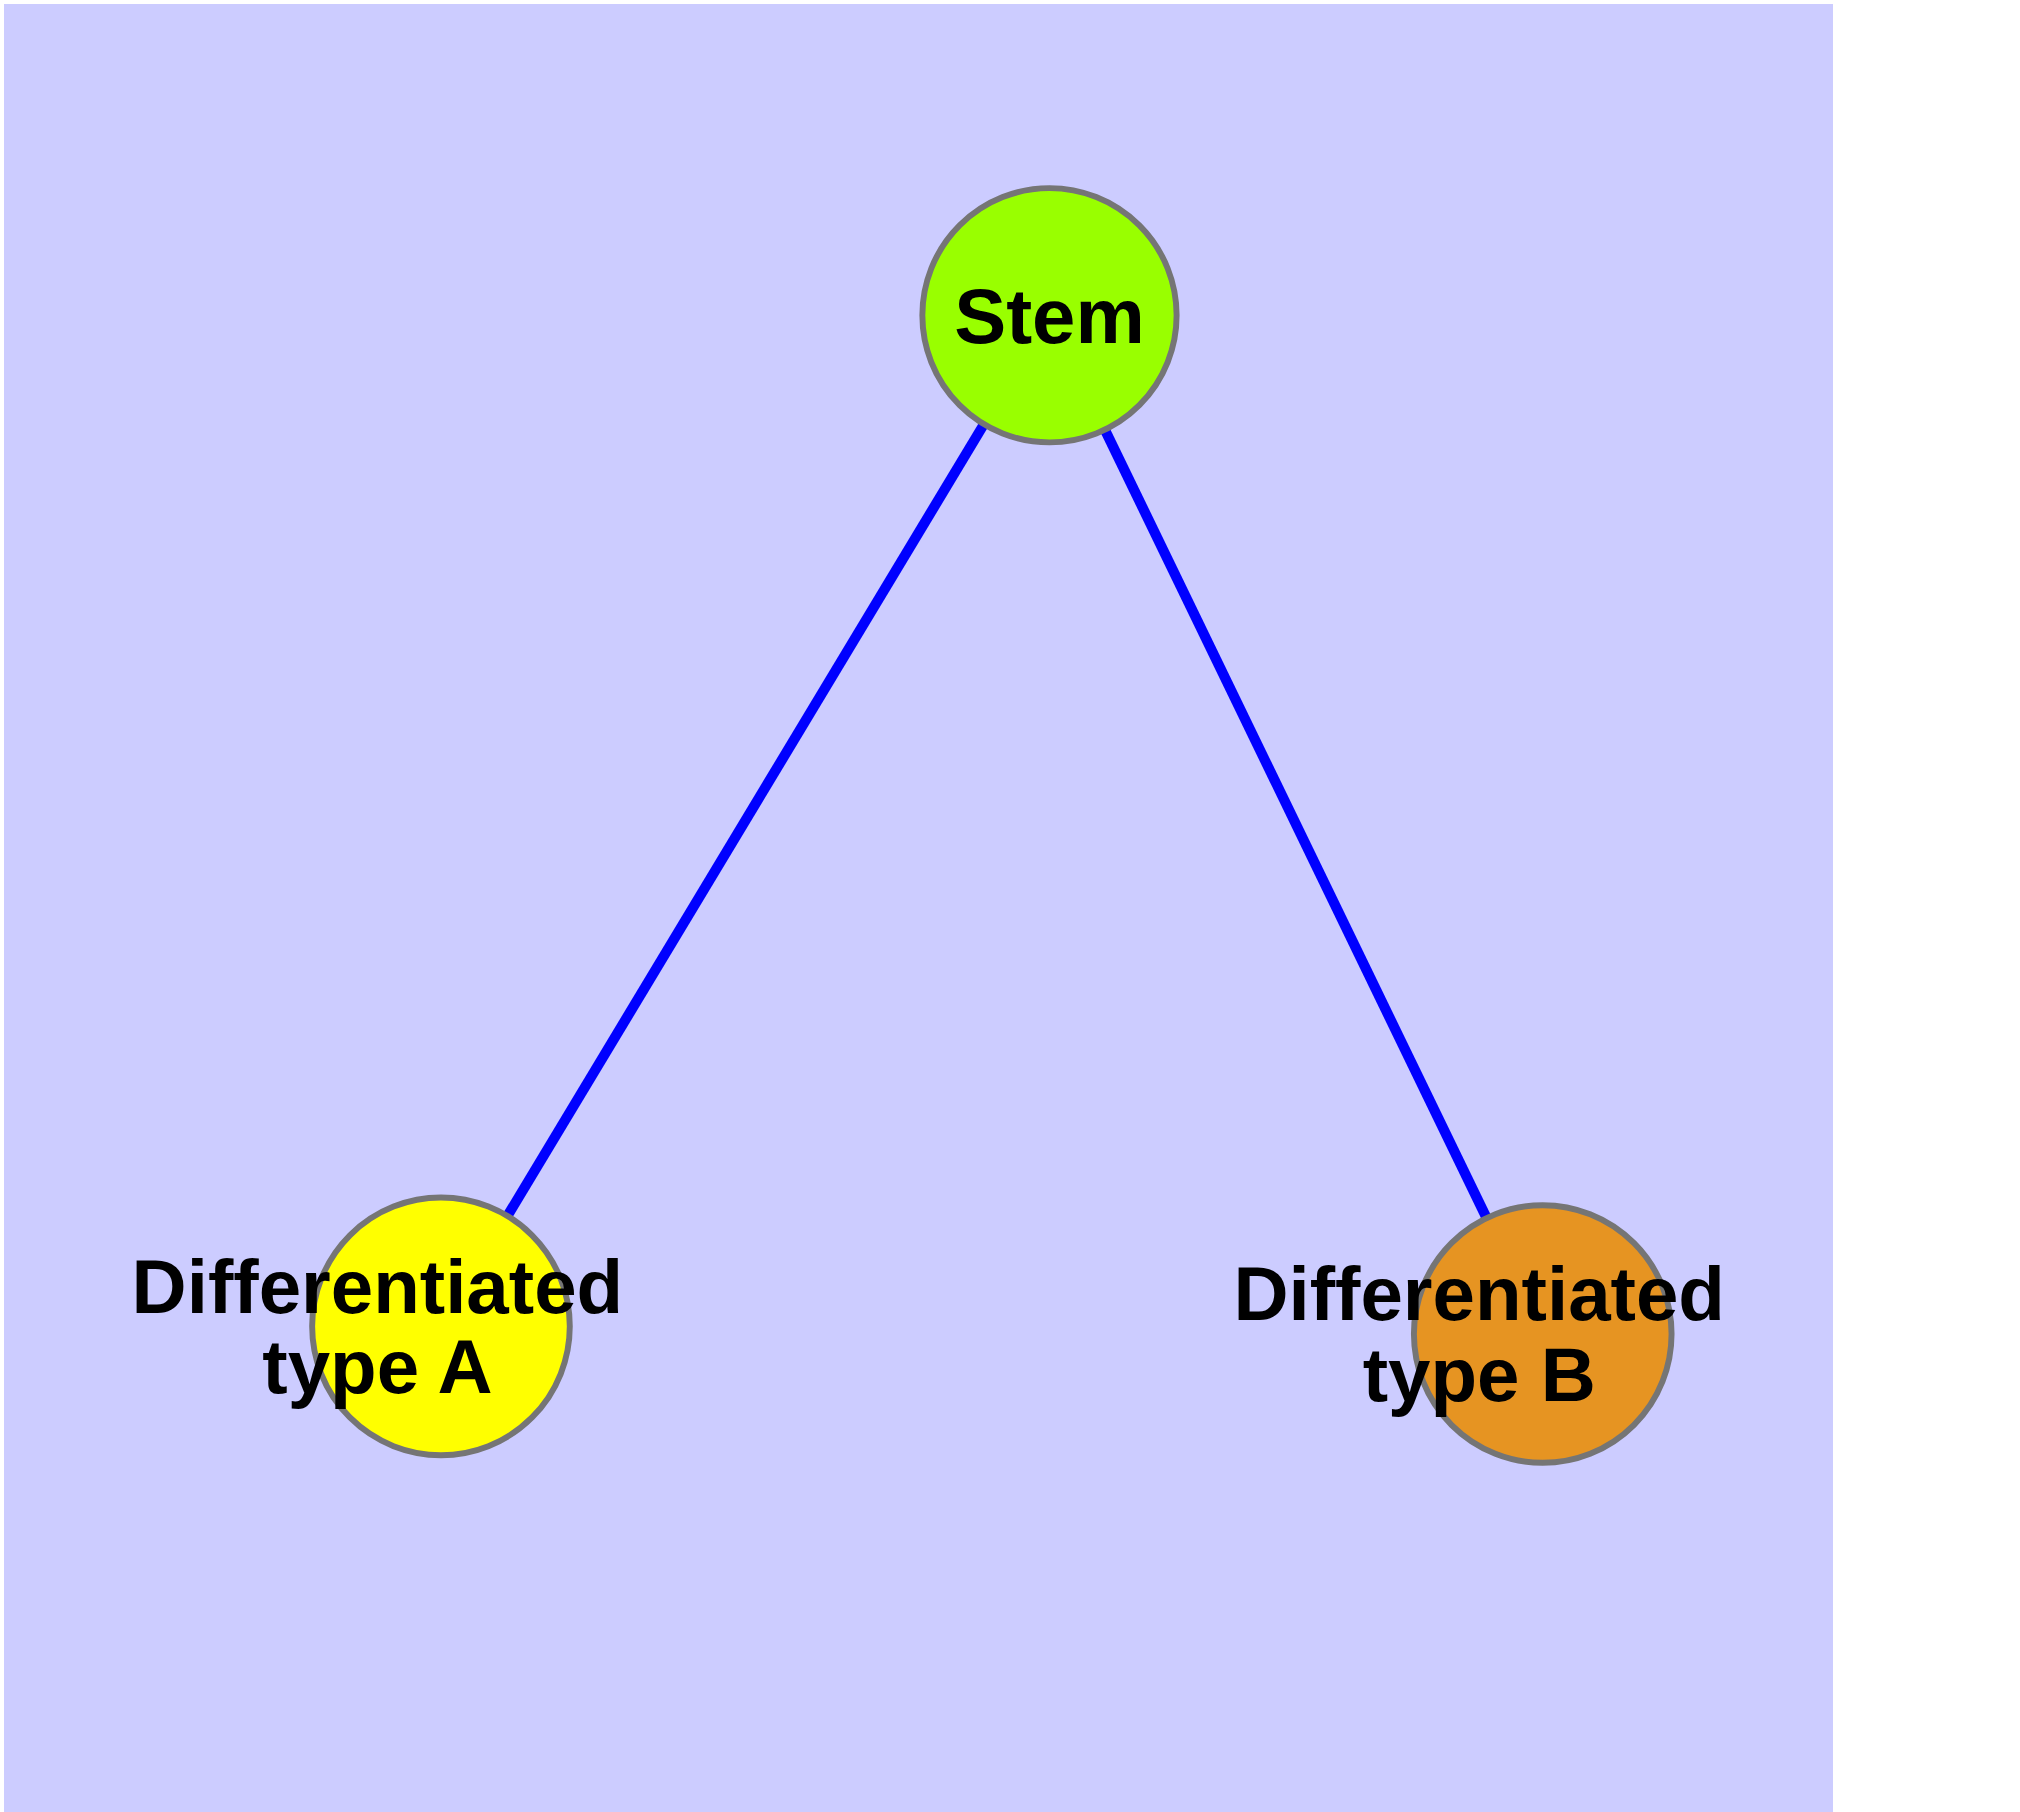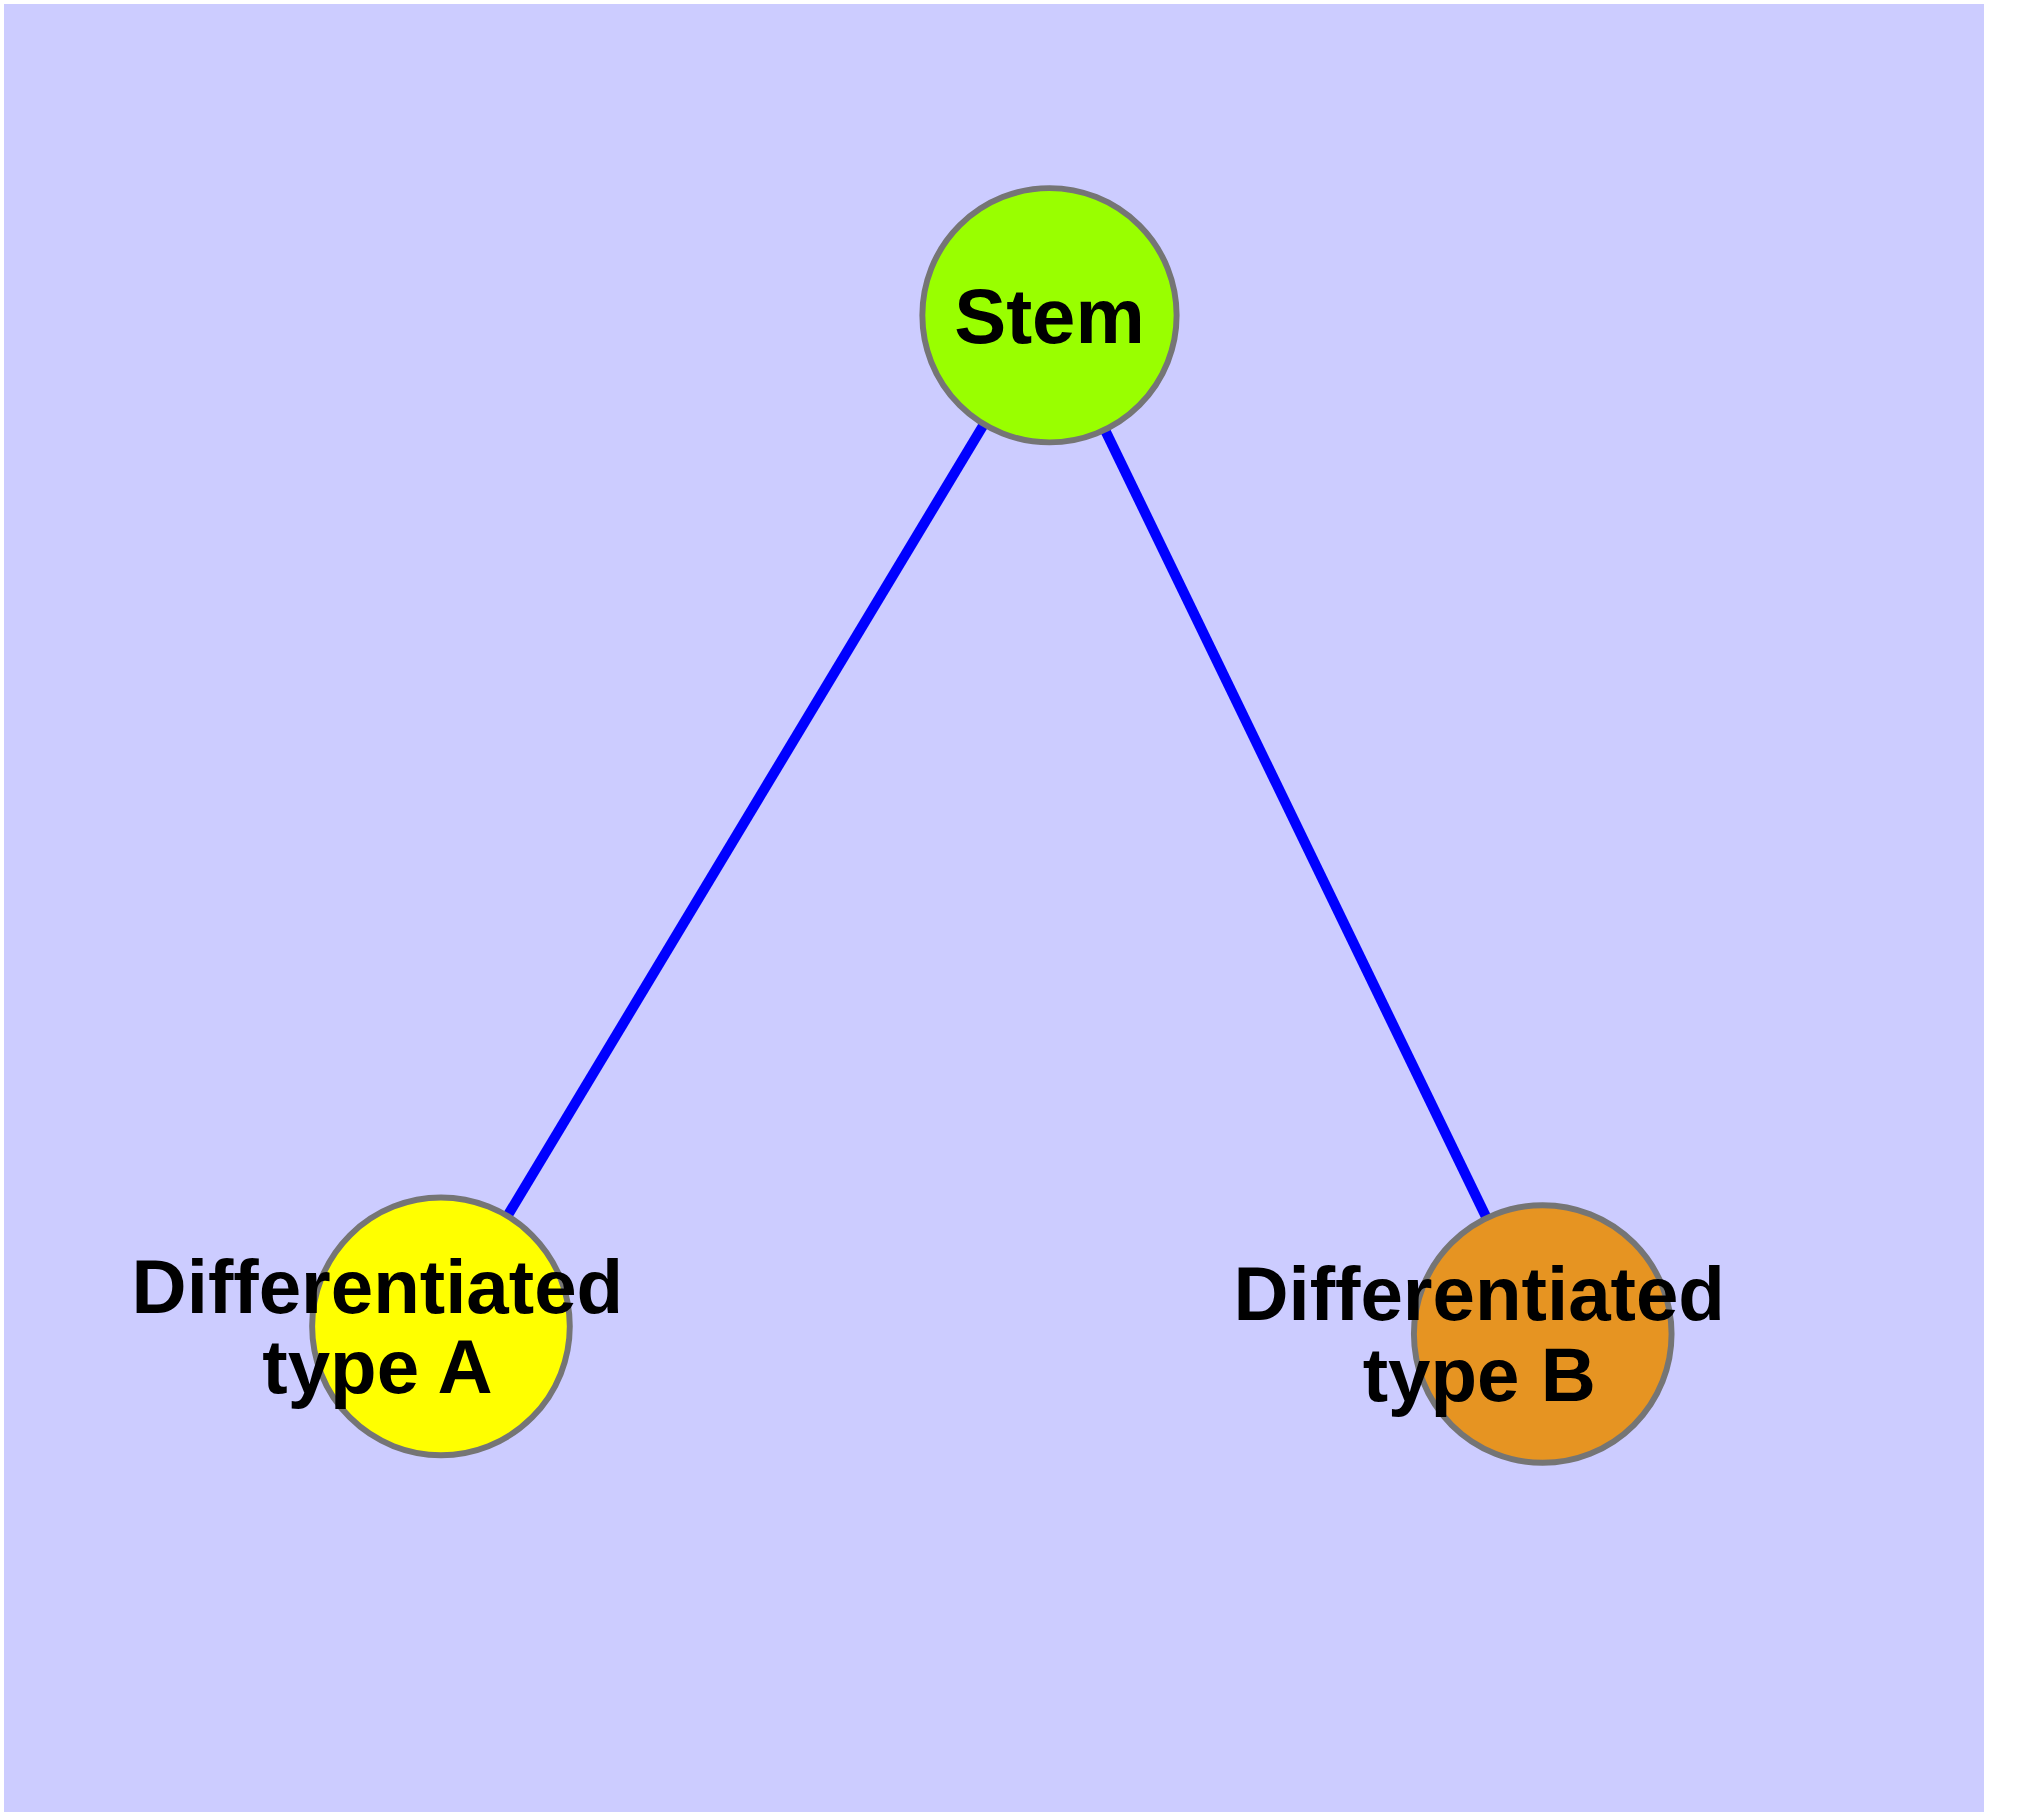--- a/index.html
+++ b/index.html
@@ -28,21 +28,21 @@
     fill: #000000;
     paint-order: normal;
   }
   .bg-plane {
     shape-rendering: crispEdges;
   }
 </style>
 </head>
 <body>
 
-<div id="canvas" style="width: 1984px; height: 1812px; background: rgb(255, 255, 255);">
+<div id="canvas" style="width: 1833px; height: 1812px; background: rgb(255, 255, 255);">
   <svg id="graph-svg" viewBox="0 0 2384 2138" style="width: 2021px; height: 1812px;">
 
     <rect class="bg-plane" id="bg-rect" x="4" y="5" width="2380" height="2133" fill="#ccccff"></rect>
 
     <g>
       <line id="edge-0" x1="1161.6827560704264" y1="498.80567132030797" x2="597.3485580367299" y2="1436.480738526715" stroke="#0000ff" stroke-width="12" stroke-linecap="butt"></line>
       <line id="edge-1" x1="1302.497775183836" y1="505.2067453109464" x2="1754.6306332596257" y2="1438.993163536203" stroke="#0000ff" stroke-width="12" stroke-linecap="butt"></line>
     </g>
 
     <g>

